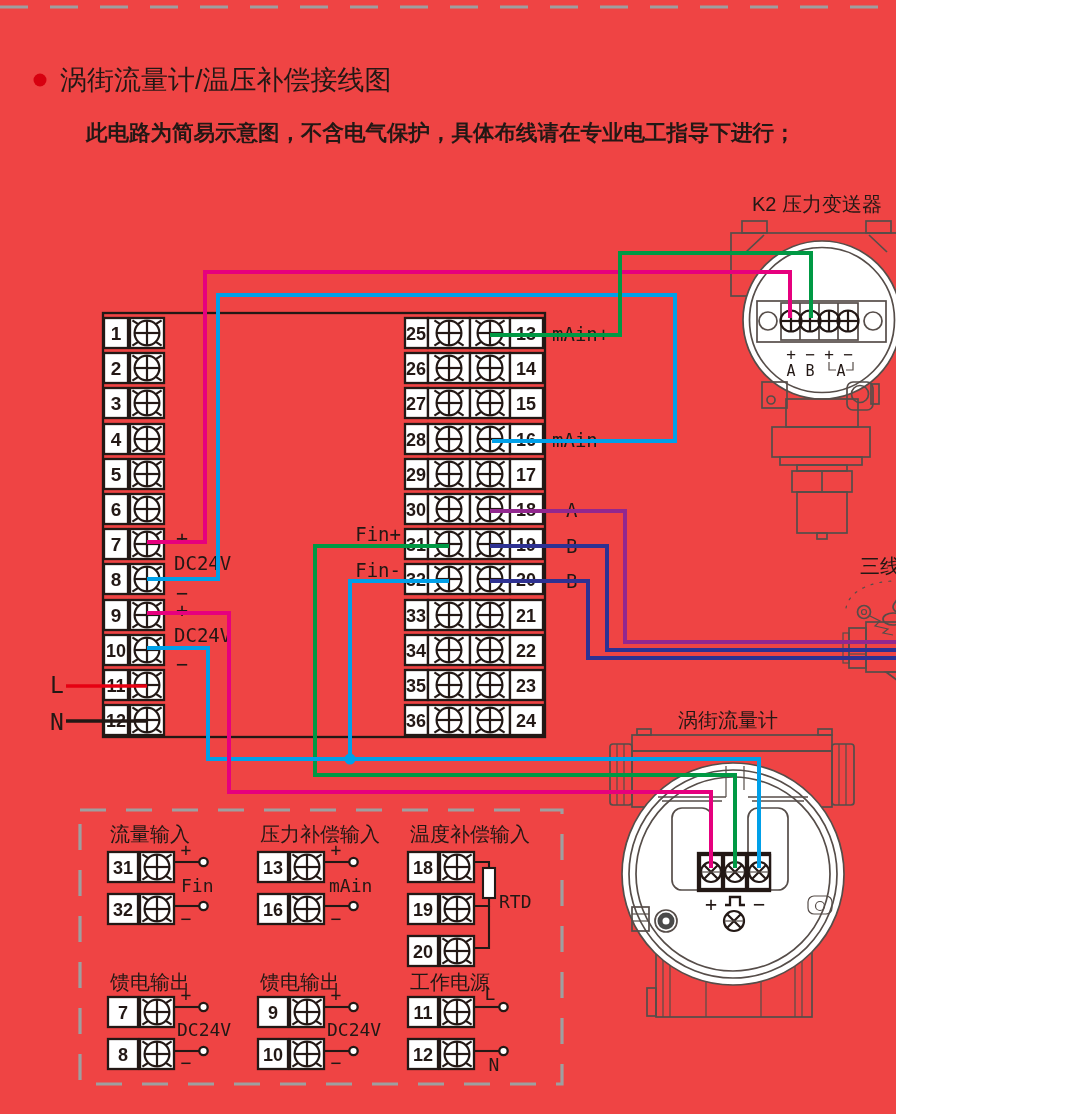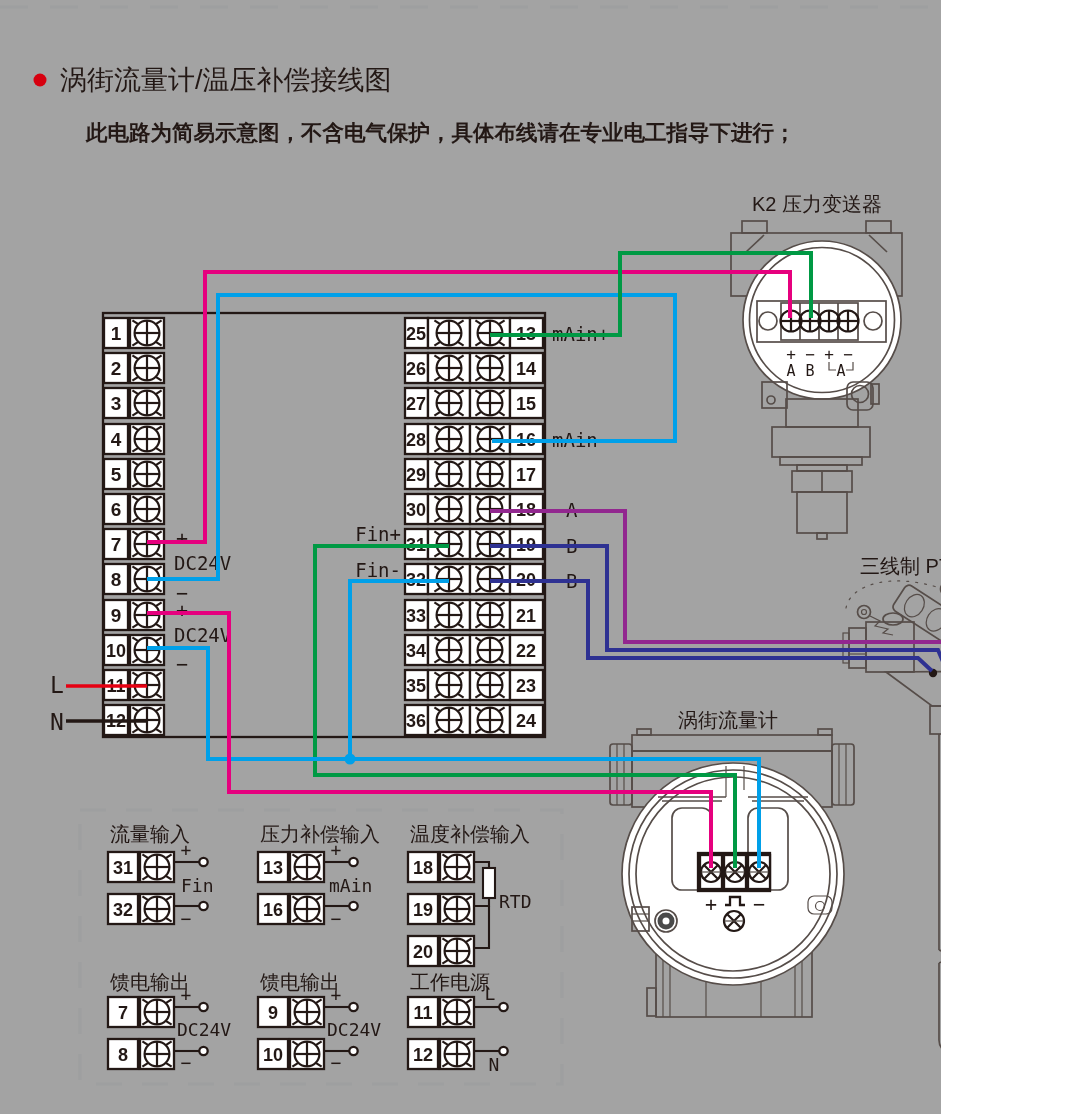--- a/index.html
+++ b/index.html
@@ -1,16 +1,16 @@
 <!DOCTYPE html>
 <html><head>
 <meta charset="utf-8">
 <style>
   html,body { margin:0; padding:0; background:#ffffff; }
-  #stage { position:relative; width:896px; height:1114px; background:#a3a3a3; overflow:hidden;padding-left:45px; }
+  #stage { position:relative; width:896px; height:1114px; background:#ef4444; overflow:hidden; }
   svg { position:absolute; left:0; top:0; }
   text { user-select:none; }
   .cn   { font-family:"Liberation Sans", sans-serif; fill:#231815; }
   .mono { font-family:"DejaVu Sans Mono", monospace; fill:#231815; }
   .num  { font-family:"Liberation Sans", sans-serif; font-weight:bold; fill:#231815; }
   .ln   { stroke:#231815; fill:none; stroke-width:2.3; }
   .lnw  { stroke:#231815; fill:#ffffff; stroke-width:2.3; }
   .scr  { stroke:#231815; fill:none; stroke-width:2.2; }
   .dev  { stroke:#564d49; fill:none; stroke-width:1.7; }
   .devw { stroke:#564d49; fill:#ffffff; stroke-width:1.7; }

